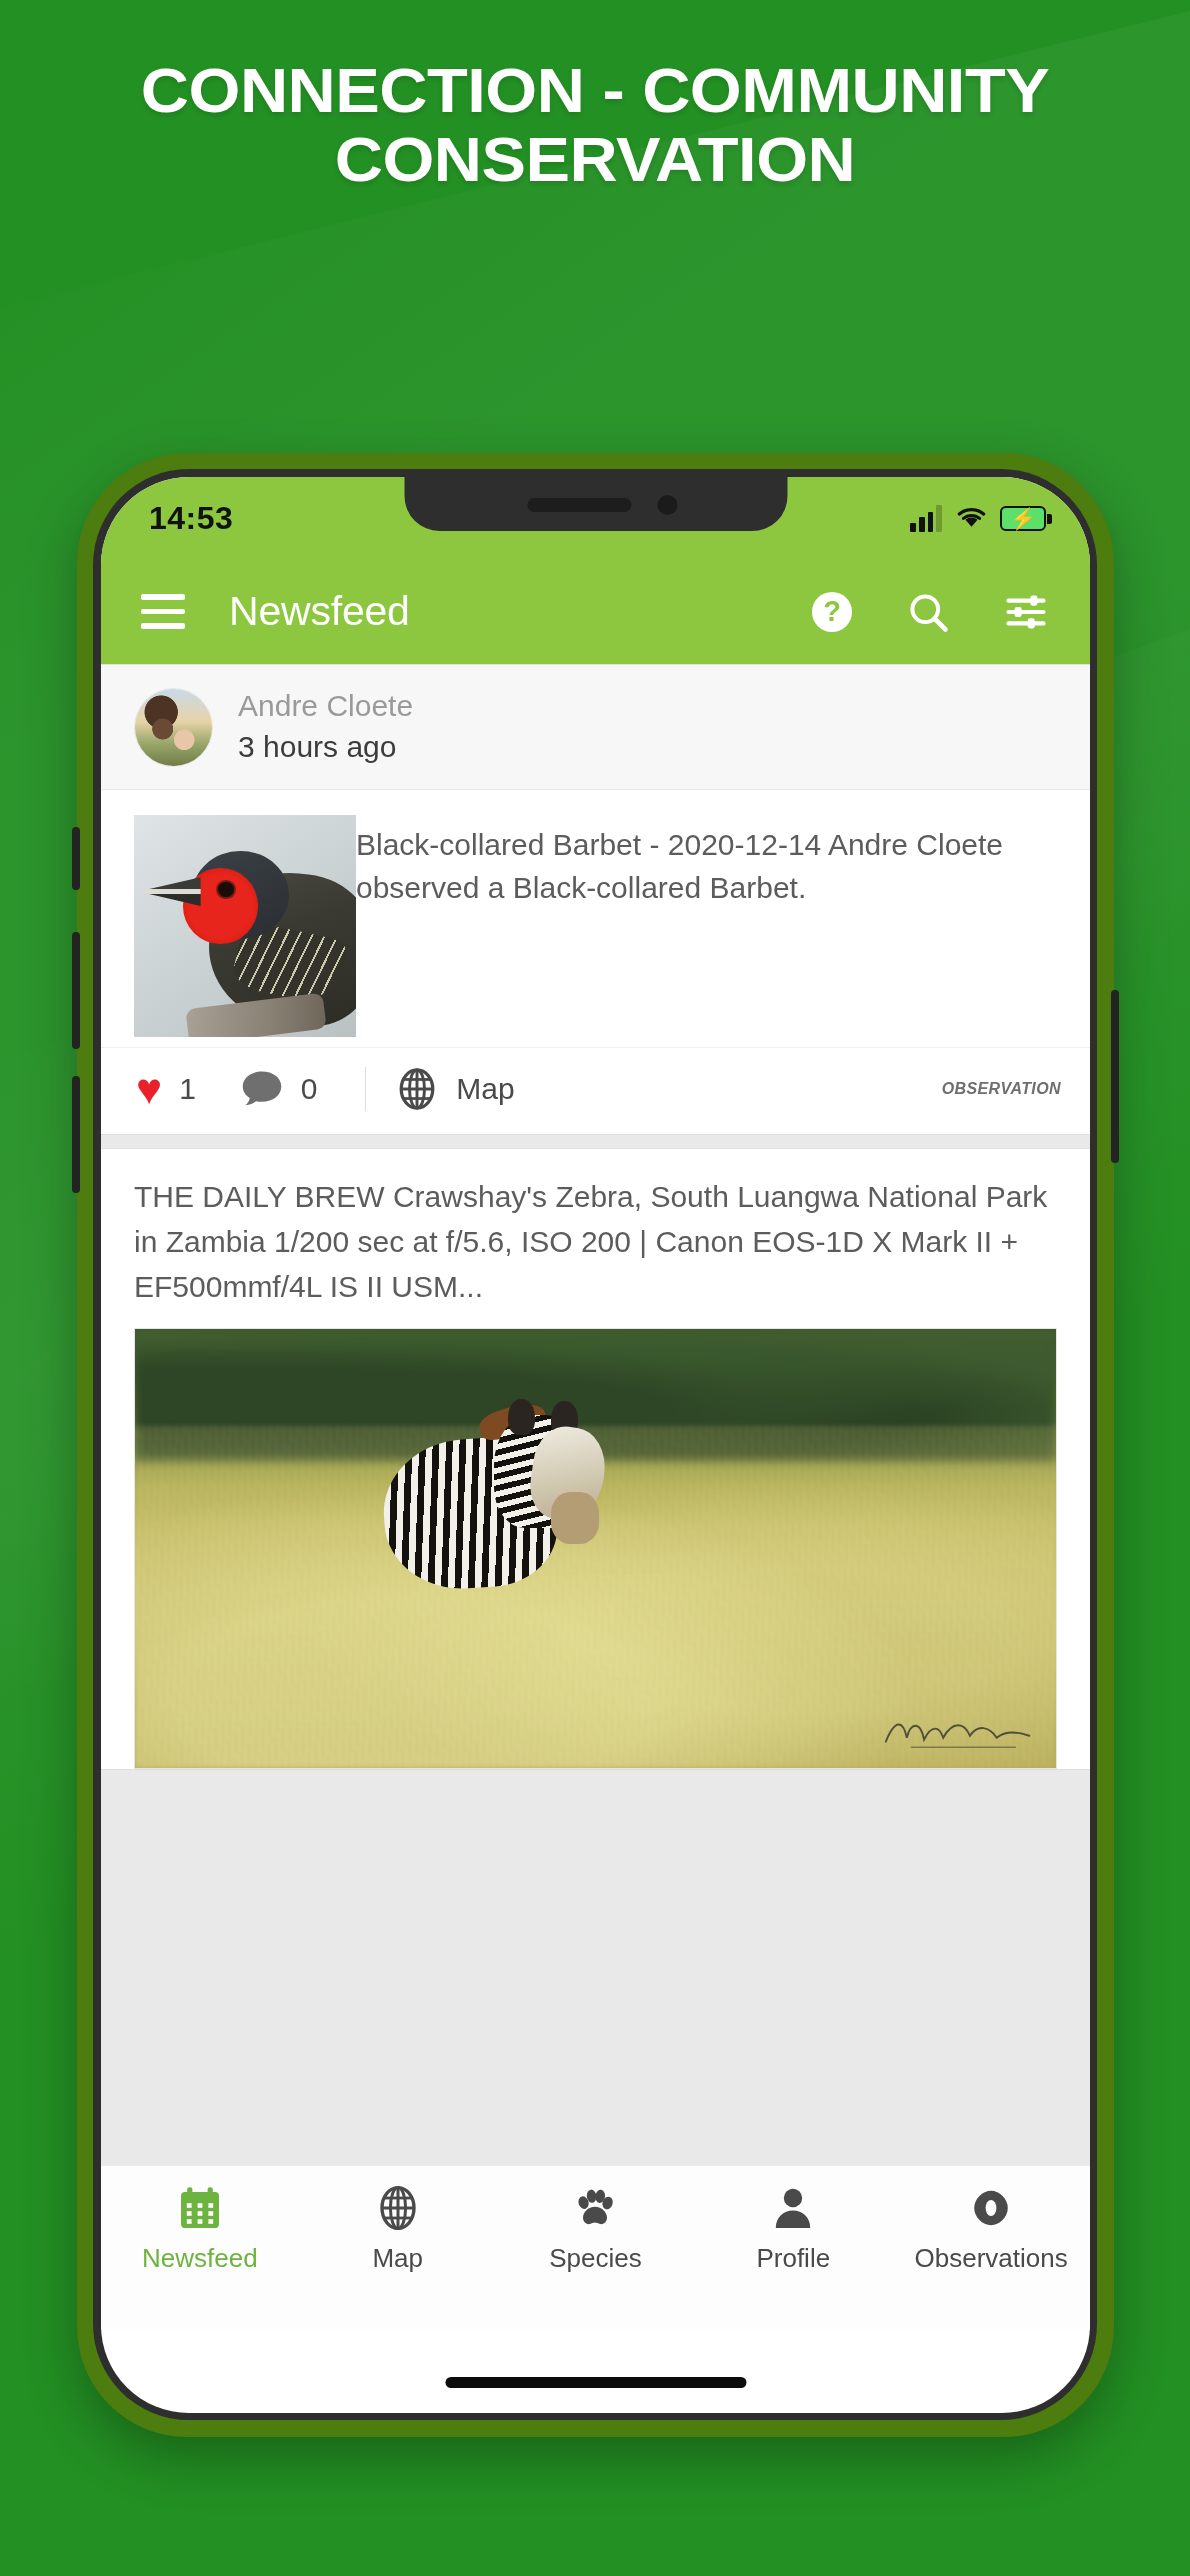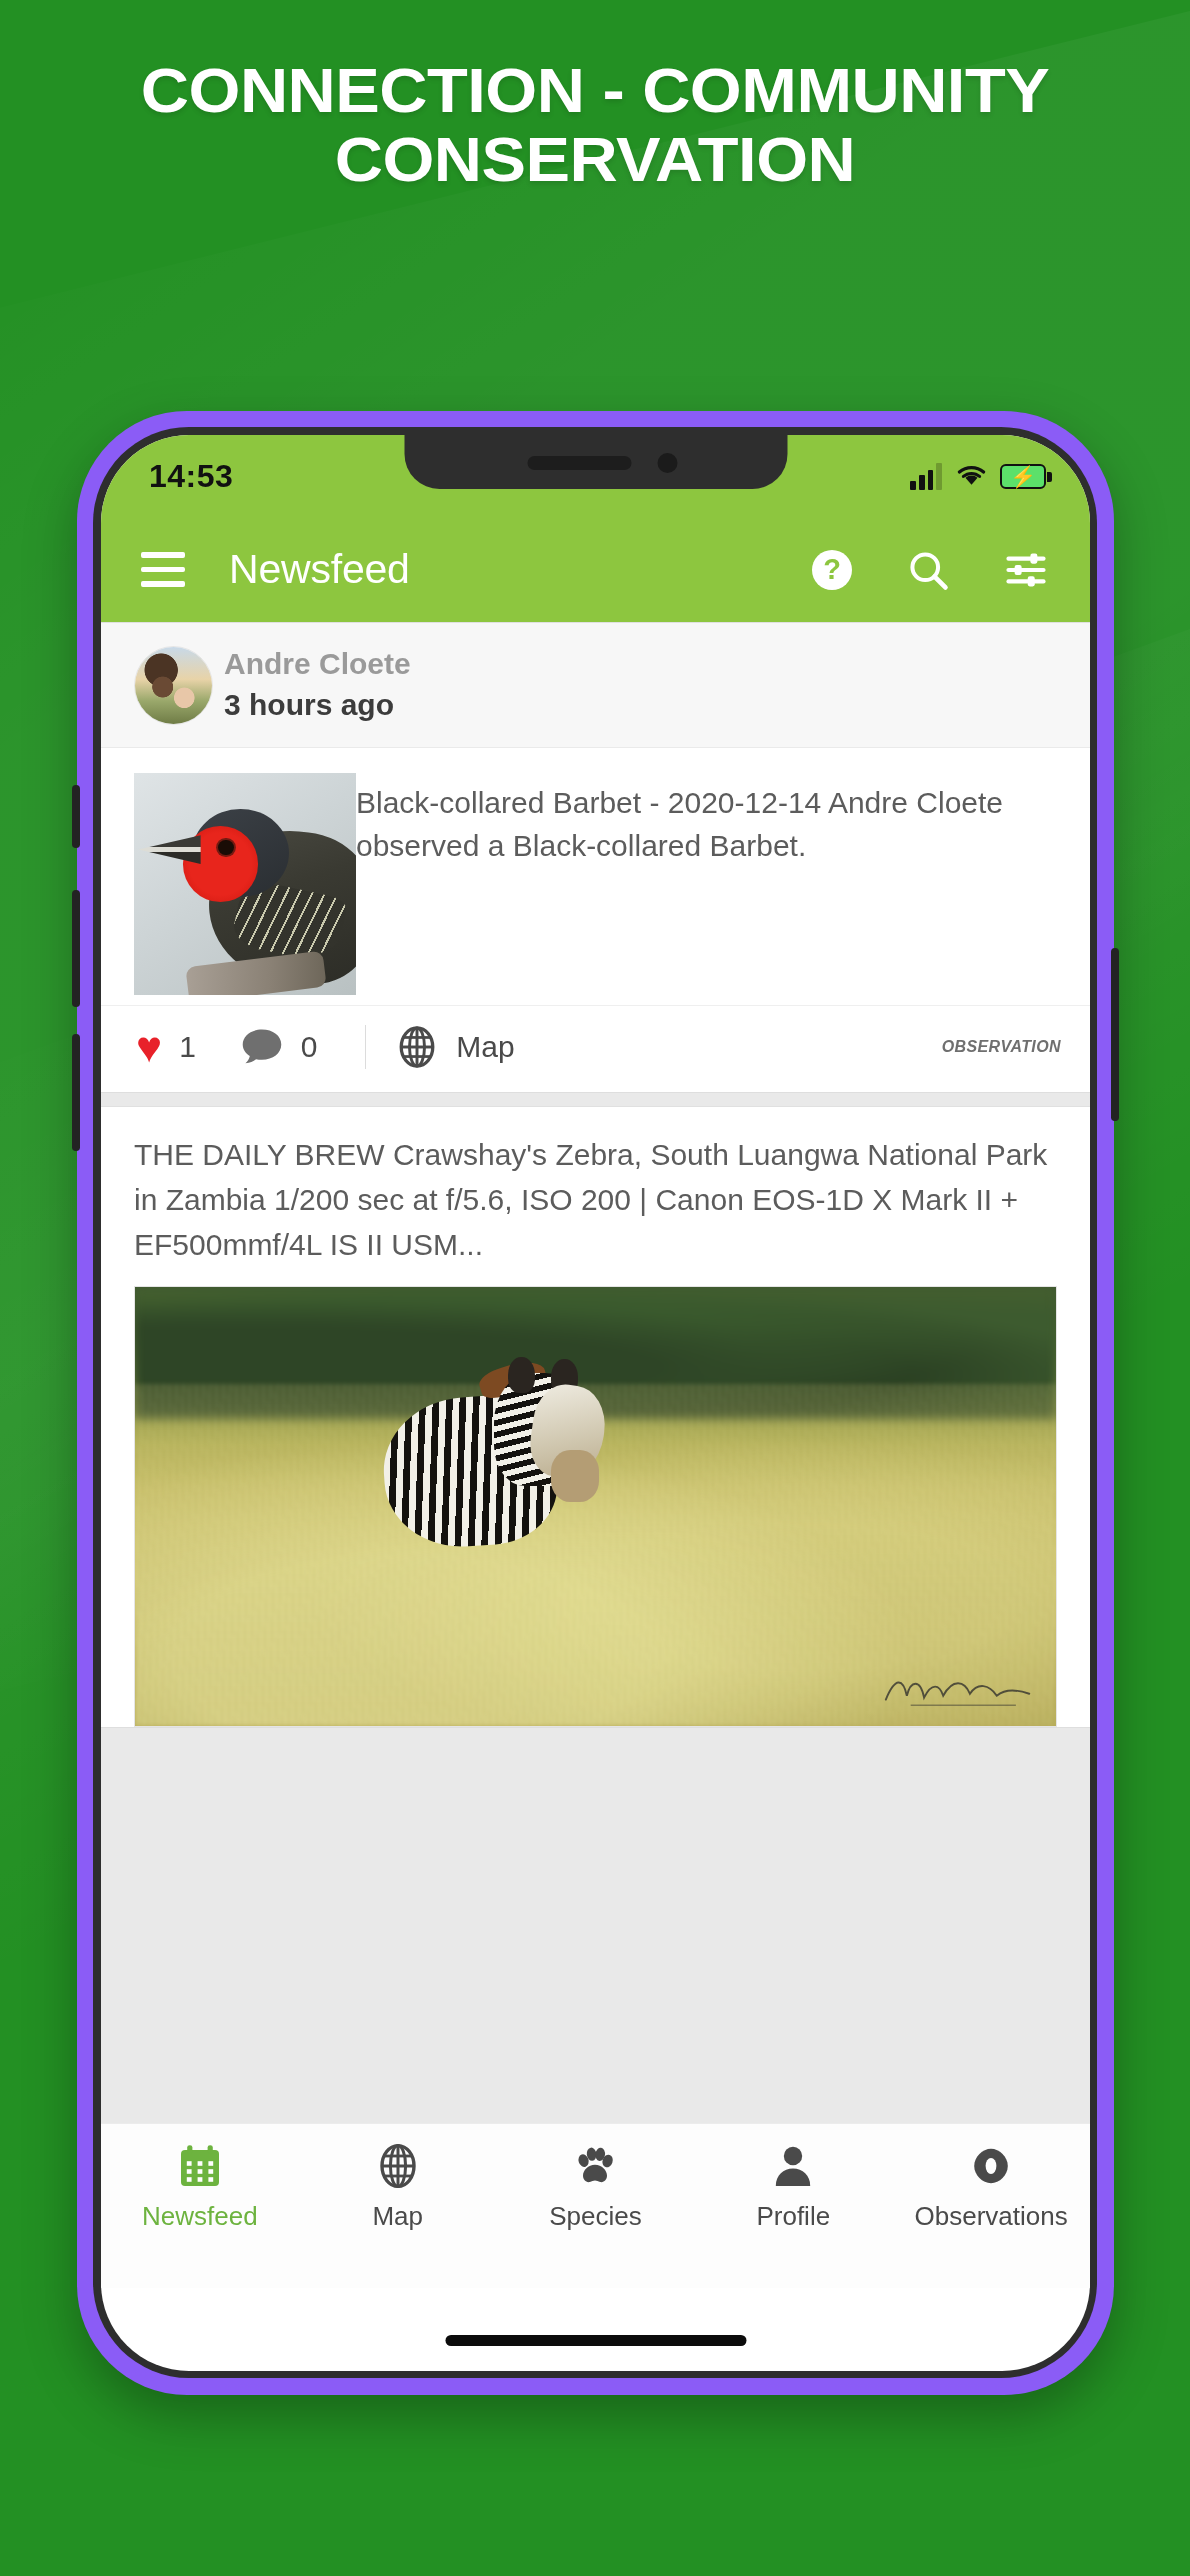--- a/index.html
+++ b/index.html
@@ -41,23 +41,23 @@
     line-height: 69px;
     letter-spacing: -0.5px;
     transform: scaleX(1.06);
     text-shadow: 0 2.9px 4.8px rgba(0,0,0,0.12);
   }
   .headline .l2 { display: block; }
 
   
   .phone {
     position: absolute;
-    left: 77px; top: 411px;
+    left: 77px; top: 453px;
     width: 1037px; height: 1984px;
-    background: #8b5cf6;
+    background: #4d7c0f;
     border-radius: 110px;
     box-shadow: 0 21px 53px rgba(0,0,0,0.30);
   }
   .phone-inner-bezel {
     position: absolute;
     left: 16.3px; top: 16.3px;
     width: 1004px; height: 1951px;
     background: #2e2e2e;
     border-radius: 96px;
   }
@@ -174,21 +174,21 @@
     display: flex; align-items: center;
     padding: 21px 29px 21px 33px;
     background: #f7f7f7;
     border-bottom: 1px solid #eaeaea;
   }
   .avatar {
     width: 79px; height: 79px; border-radius: 50%;
     overflow: hidden; flex: none;
     border: 1px solid rgba(0,0,0,0.07);
   }
-  .post-meta { margin-left: 11px; font-weight: bold; }
+  .post-meta { margin-left: 25px; }
   .post-author { font-size: 30px; color: #9a9a9a; line-height: 40px; }
   .post-time { font-size: 30px; color: #3c3c3c; line-height: 42px; }
 
   .post-body-row { display: flex; padding: 25px 29px 9.6px 33px; }
   .post-thumb {
     width: 222px; height: 222px; flex: none;
     overflow: hidden; background: #d8d8d8;
   }
   .post-text {
     font-size: 30px; line-height: 43px; color: #5c5c5c;

